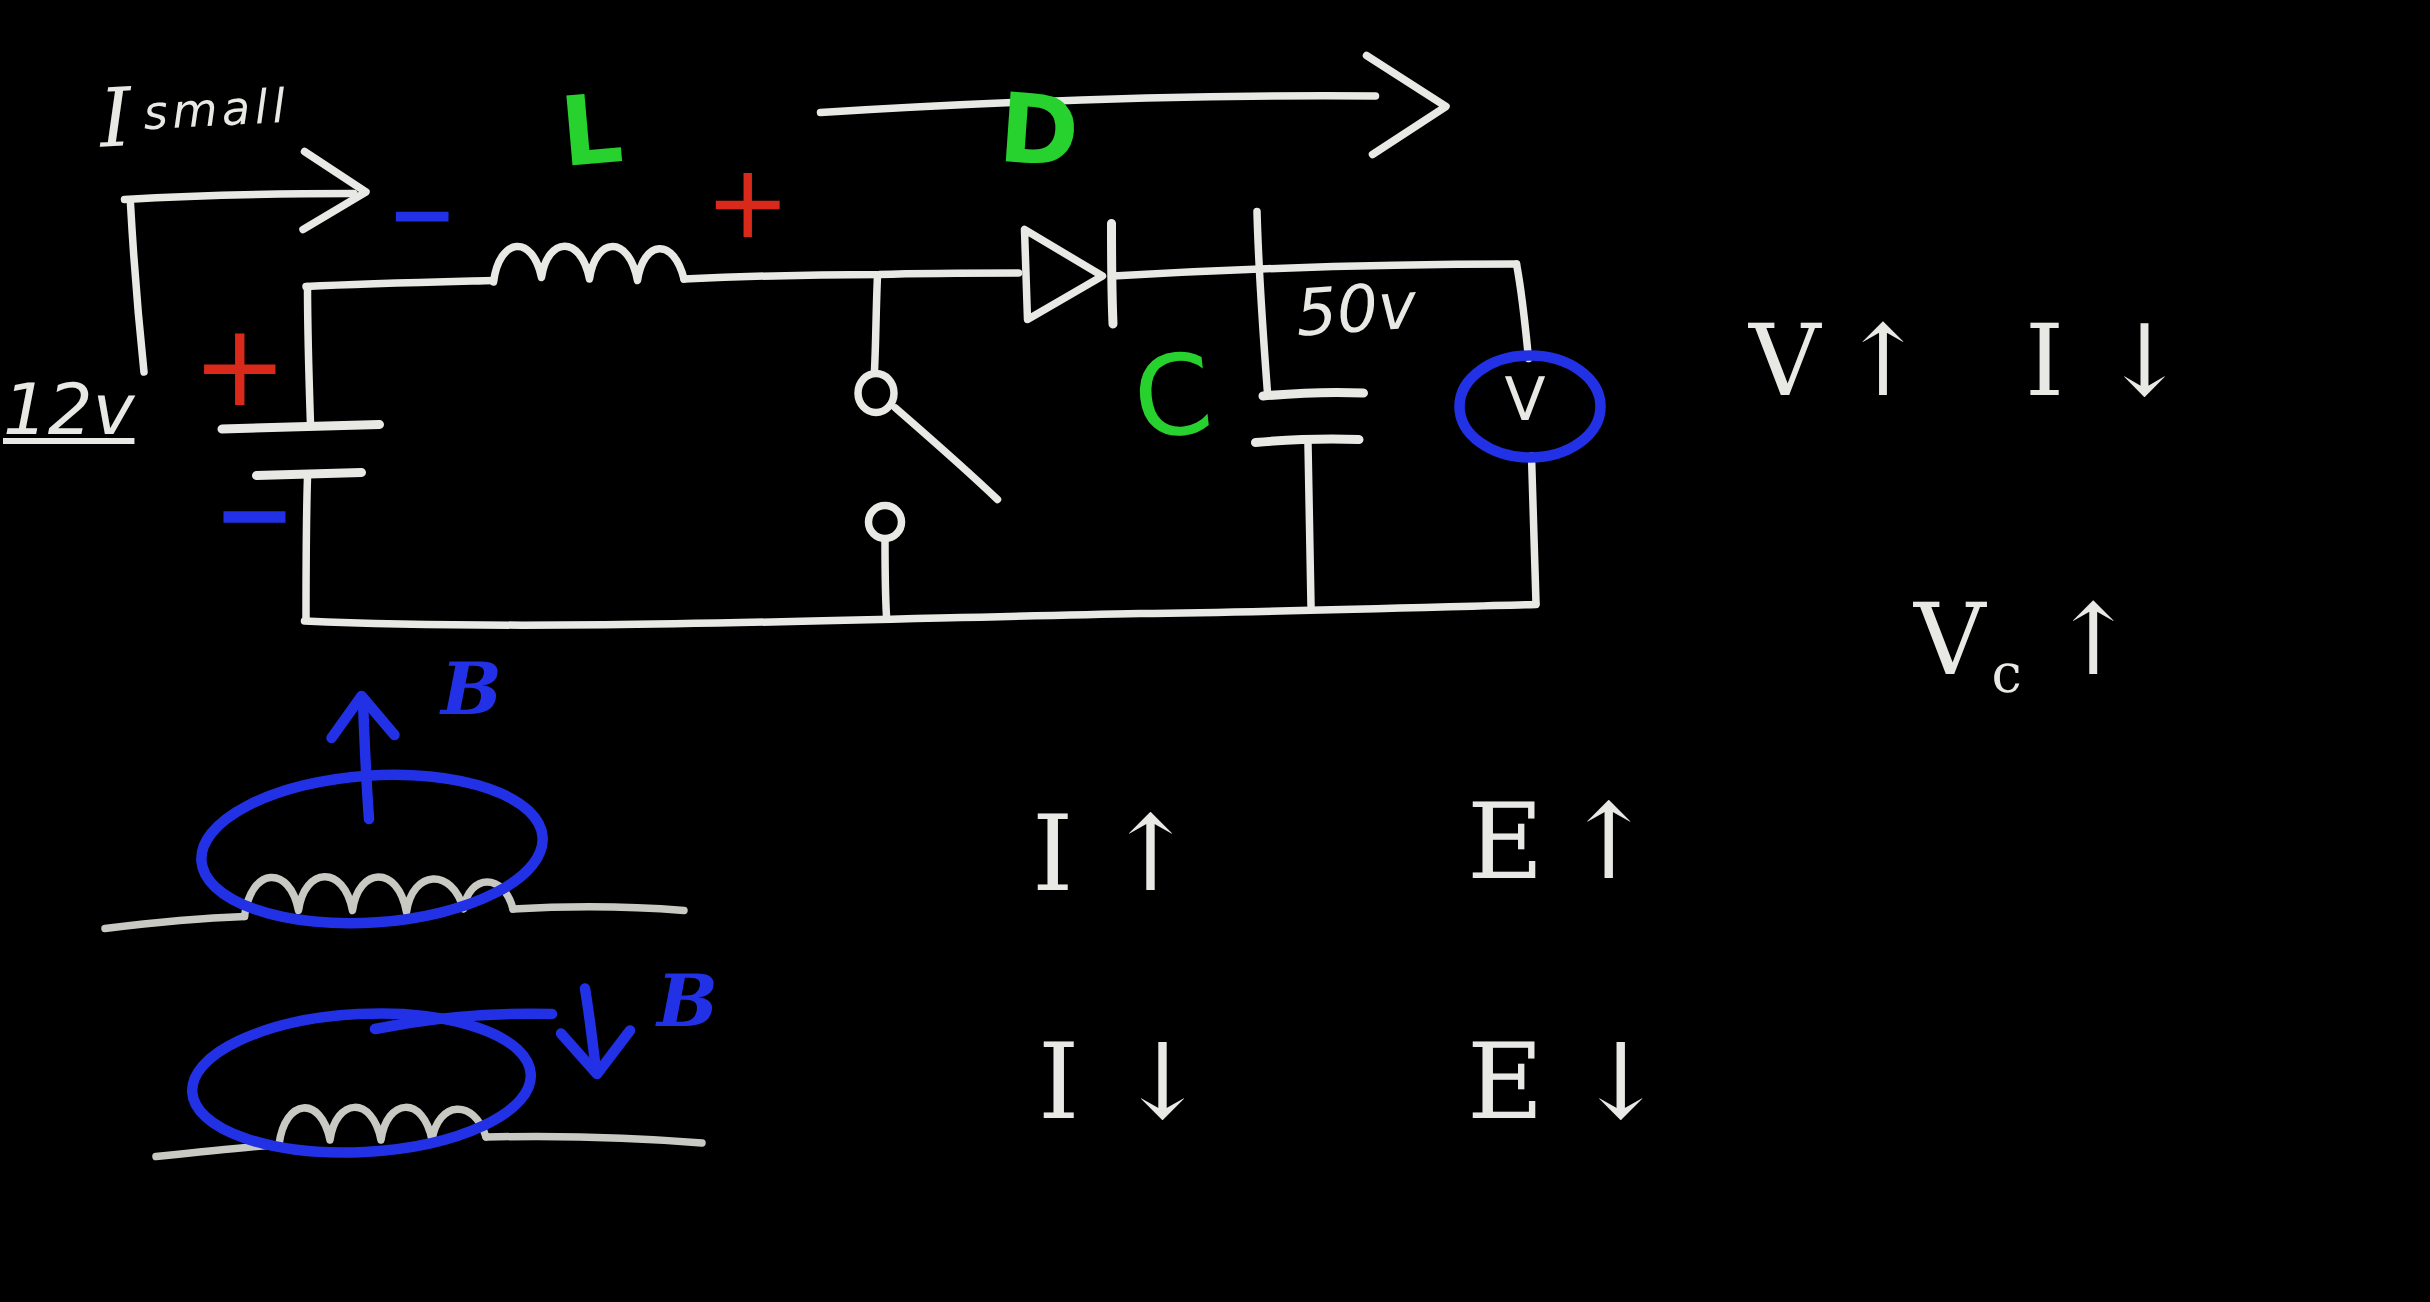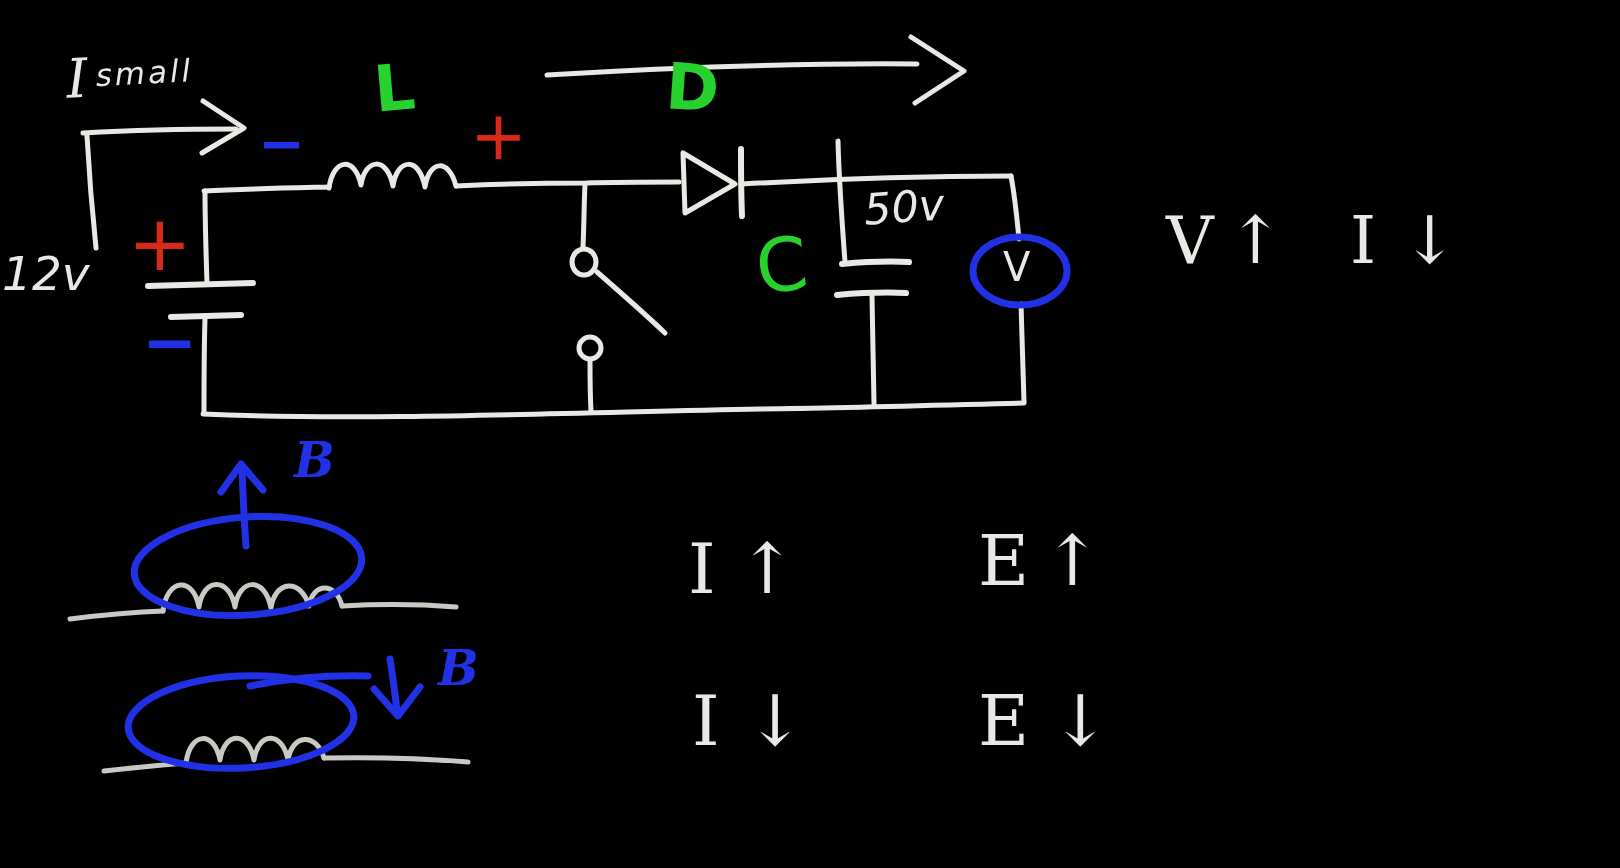--- a/index.html
+++ b/index.html
@@ -24,21 +24,21 @@
   .lbl{position:absolute;line-height:1;white-space:pre;color:var(--chalk);}
 
   .current-label{left:46px;top:34px;transform:rotate(-3deg);}
   .current-label .big{font-family:"DejaVu Serif",serif;font-size:54px;font-style:italic;}
   .current-label .small-txt{font-size:31px;font-style:italic;margin-left:8px;vertical-align:10px;letter-spacing:3px;}
 
   .lbl-L{left:374px;top:56px;color:var(--green);font-size:64px;transform:rotate(-5deg);font-weight:bold;}
   .lbl-minus-ind{left:258px;top:116px;color:var(--blue);font-size:56px;font-weight:bold;}
   .lbl-plus-ind{left:470px;top:102px;color:var(--red);font-size:68px;}
   .lbl-D{left:666px;top:56px;color:var(--green);font-size:64px;transform:rotate(4deg);font-weight:bold;}
-  .lbl-12v{left:2px;top:250px;font-size:47px;font-style:italic;}
+  .lbl-12v{left:2px;top:250px;font-size:47px;font-style:italic;text-decoration:underline;}
   .lbl-plus-batt{left:128px;top:206px;color:var(--red);font-size:76px;}
   .lbl-minus-batt{left:142px;top:310px;color:var(--blue);font-size:66px;font-weight:bold;}
   .lbl-C{left:756px;top:228px;color:var(--green);font-size:74px;transform:rotate(-6deg);}
   .lbl-50v{left:864px;top:186px;font-size:43px;font-style:italic;transform:rotate(-4deg);}
   .lbl-V-meter{left:1003px;top:247px;font-size:40px;}
 
   .note{font-family:"DejaVu Serif",serif;letter-spacing:14px;}
   .lbl-vup{left:1166px;top:208px;font-size:66px;}
   .lbl-idown{left:1350px;top:208px;font-size:66px;letter-spacing:26px;}
   .lbl-vc{left:1192px;top:328px;font-size:66px;letter-spacing:0;}
@@ -128,20 +128,23 @@
   <div class="lbl lbl-12v">12v</div>
   <div class="lbl lbl-plus-batt">+</div>
   <div class="lbl lbl-minus-batt">−</div>
 
   <div class="lbl lbl-C">C</div>
   <div class="lbl lbl-50v">50v</div>
   <div class="lbl lbl-V-meter">V</div>
 
   <div class="lbl note lbl-vup">V↑</div>
   <div class="lbl note lbl-idown">I↓</div>
+  <div class="lbl note lbl-vc">
+    <span>V</span><span class="sub">c</span><span class="arr">↑</span>
+  </div>
 
   <div class="lbl note lbl-iup">I↑</div>
   <div class="lbl note lbl-eup">E↑</div>
   <div class="lbl note lbl-idown2">I↓</div>
   <div class="lbl note lbl-edown">E↓</div>
 
   <div class="lbl lbl-B-top">B</div>
   <div class="lbl lbl-B-bottom">B</div>
 
 </div>

